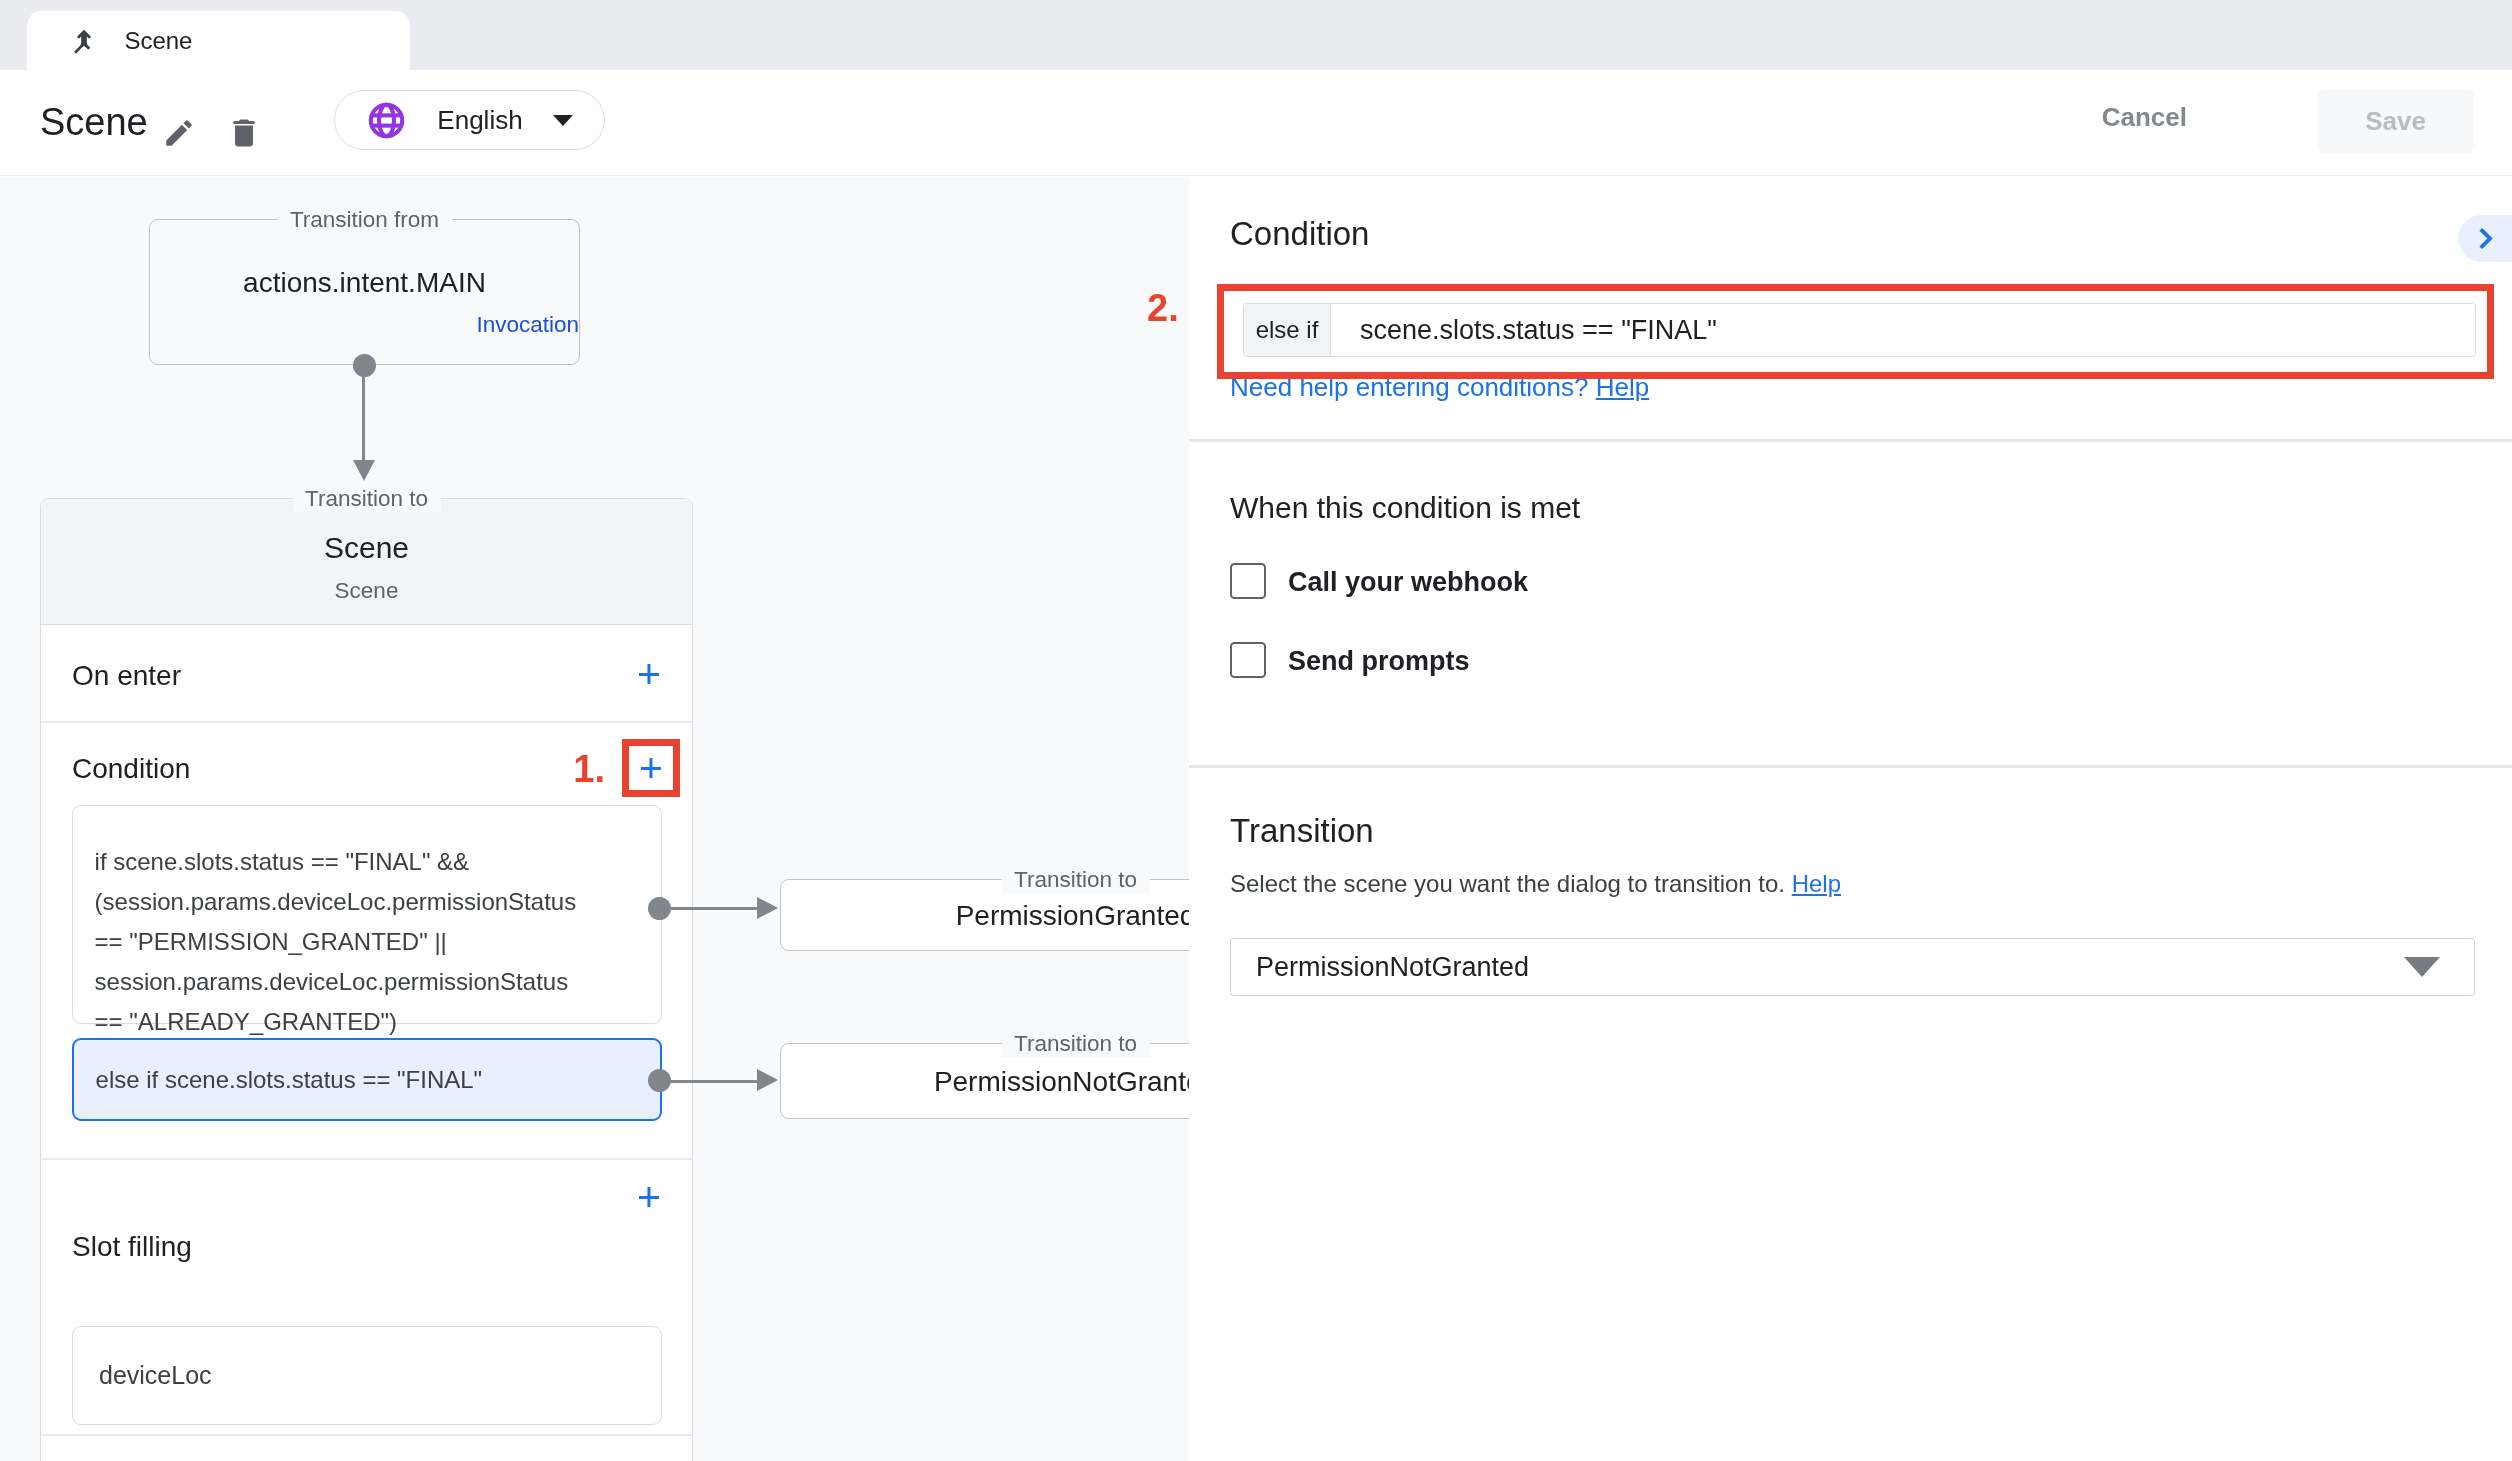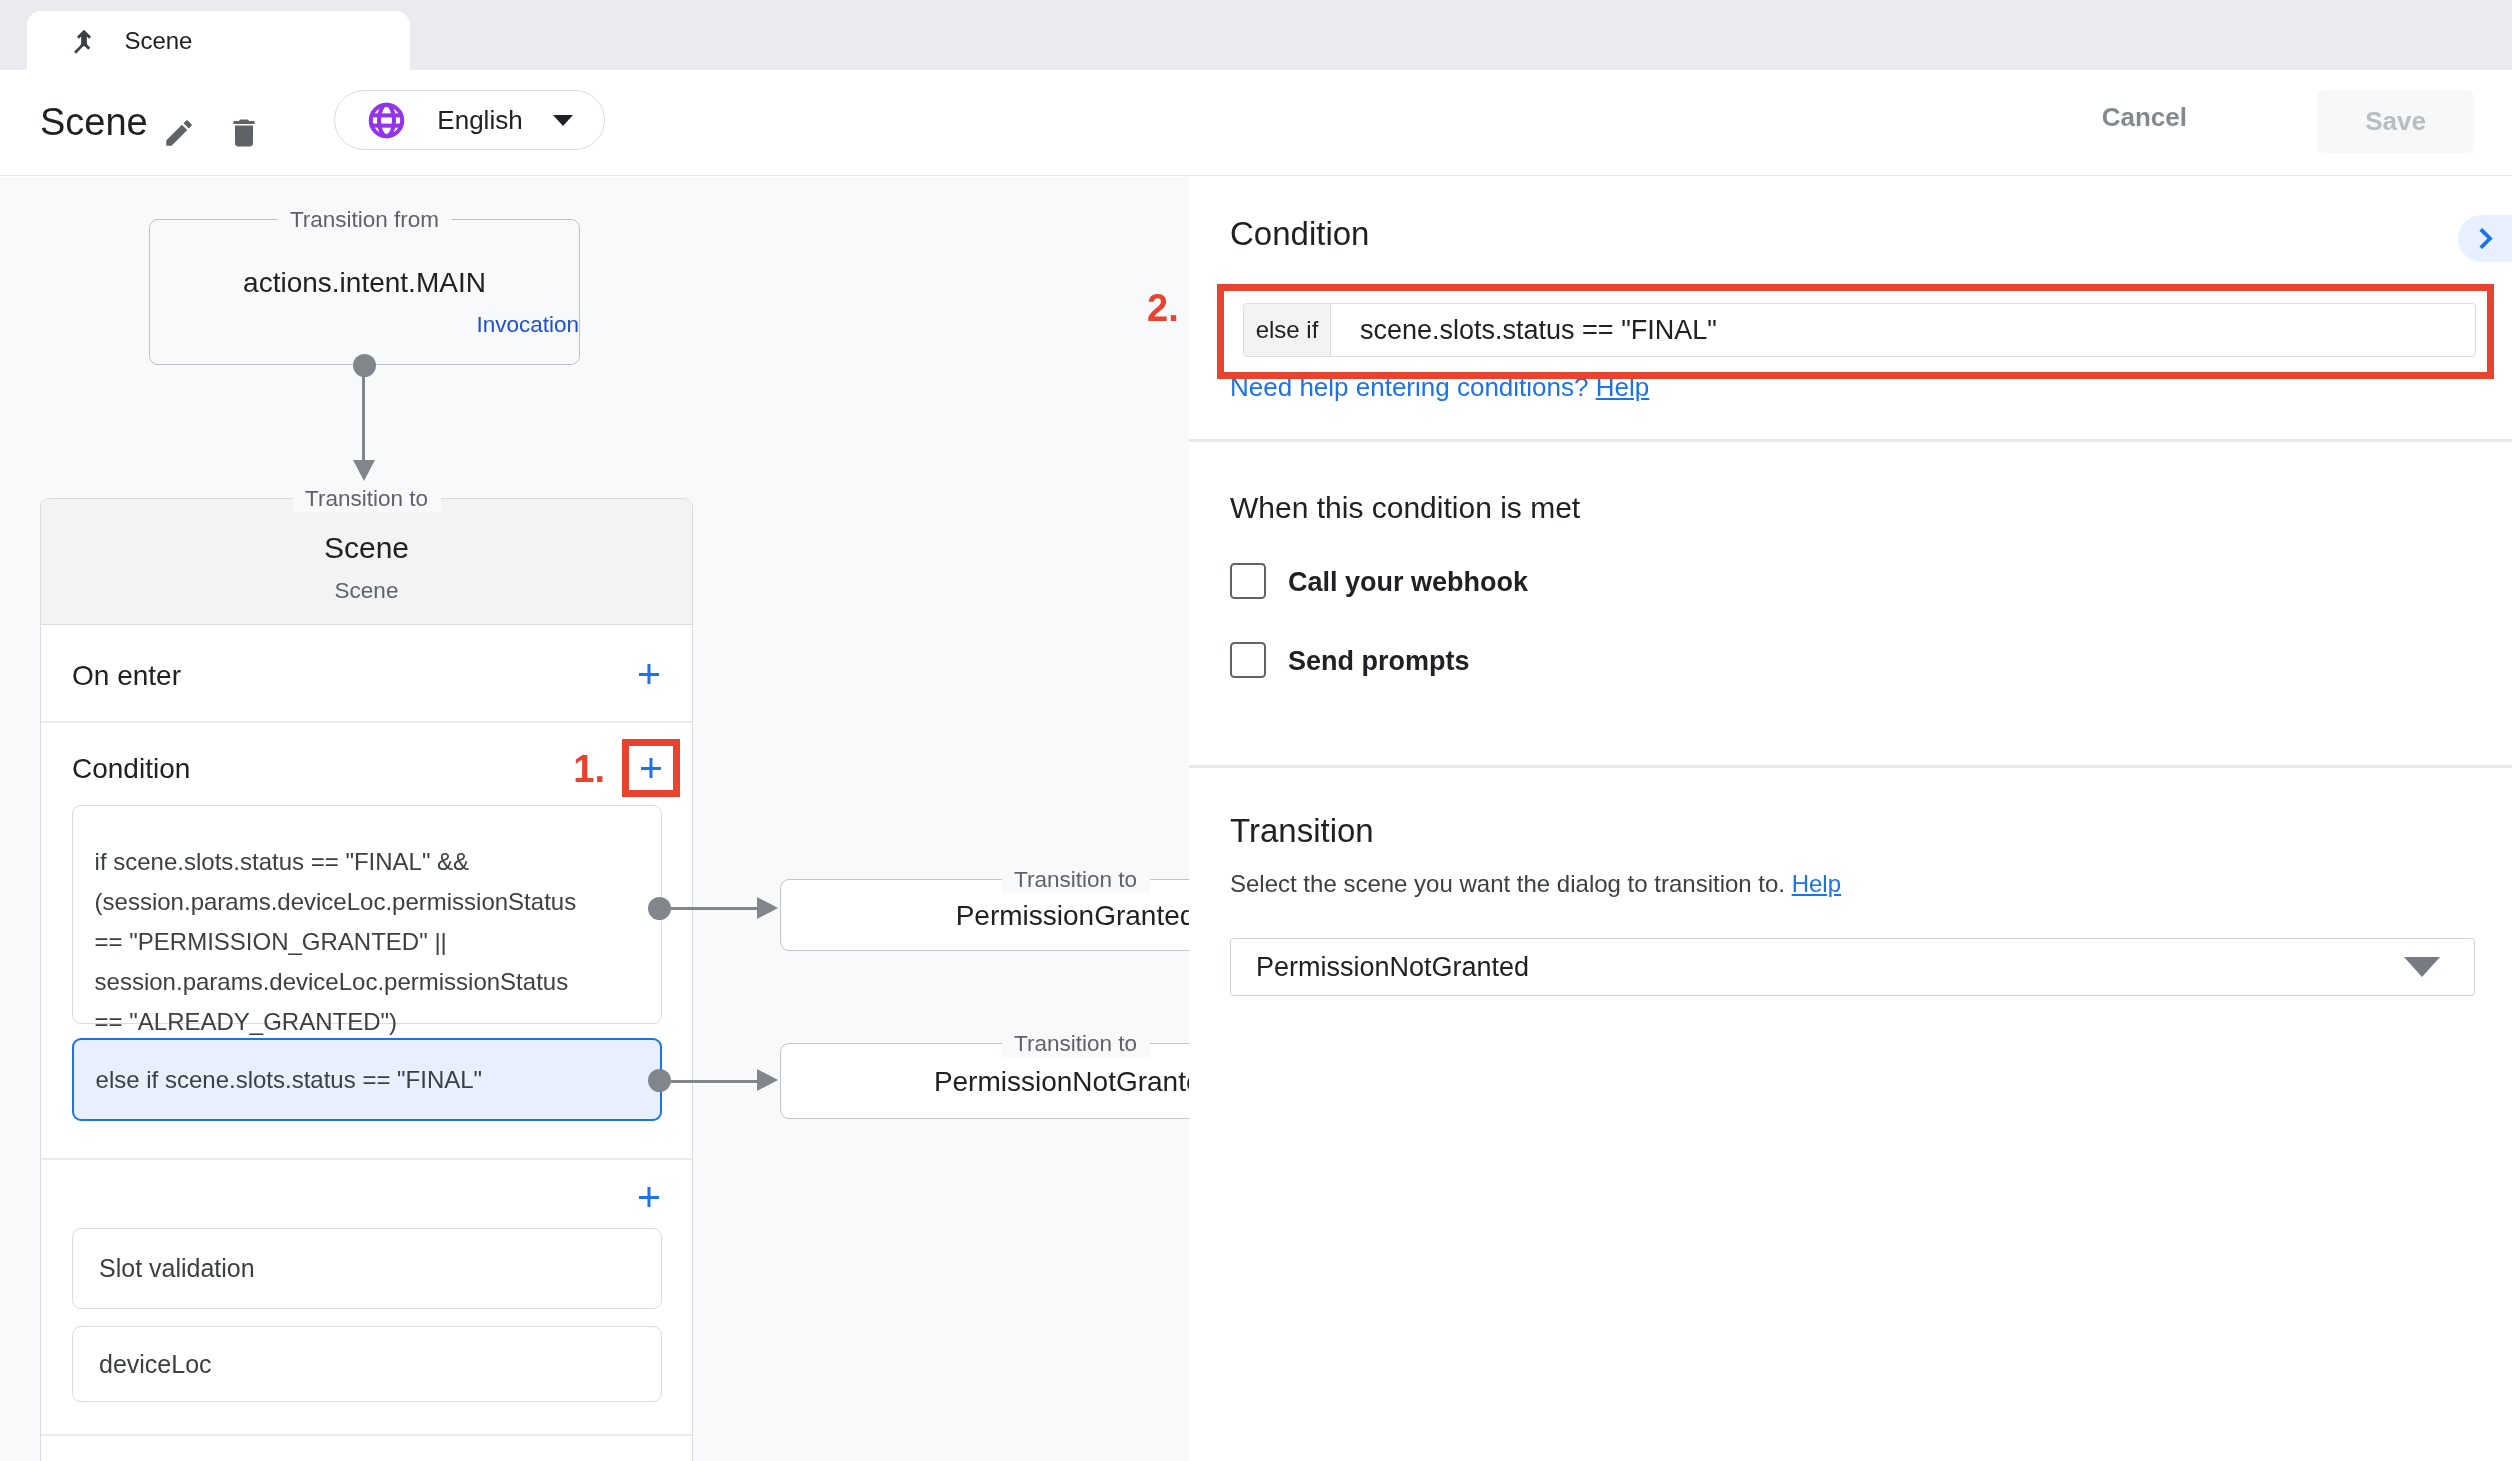--- a/index.html
+++ b/index.html
@@ -164,22 +164,21 @@
 session.params.deviceLoc.permissionStatus
 == "ALREADY_GRANTED")</div>
 
     <div class="code-box sel" style="top:539px; height:83px; display:flex; align-items:center; padding-left:21.6px;">else if scene.slots.status == "FINAL"</div>
 
     <div class="card-div" style="top:659px;"></div>
 
     <div class="row-label" style="top:684px;margin-top:48px;">Slot filling</div>
     <div class="plus" style="left:581px; top:671px;">+</div>
 
-    <div class="code-box" style="top:729px; height:81px; display:flex; align-items:center; padding-left:26px; font-size:25px;">Slot validation</div>
-    <div class="code-box" style="top:827px; height:76px; display:flex; align-items:center; padding-left:26px; font-size:25px;">deviceLoc</div>
+    <div class="code-box" style="top:827px; height:99px; display:flex; align-items:center; padding-left:26px; font-size:25px;">deviceLoc</div>
 
     <div class="card-div" style="top:935px;"></div>
   </div>
 
   <div class="hline" style="left:671px; top:730px; width:88px;"></div>
   <div class="arrow-right" style="left:757px; top:720px;"></div>
   <div class="dot" style="left:648px; top:720px;"></div>
 
   <div class="hline" style="left:671px; top:903px; width:88px;"></div>
   <div class="arrow-right" style="left:757px; top:892px;"></div>

